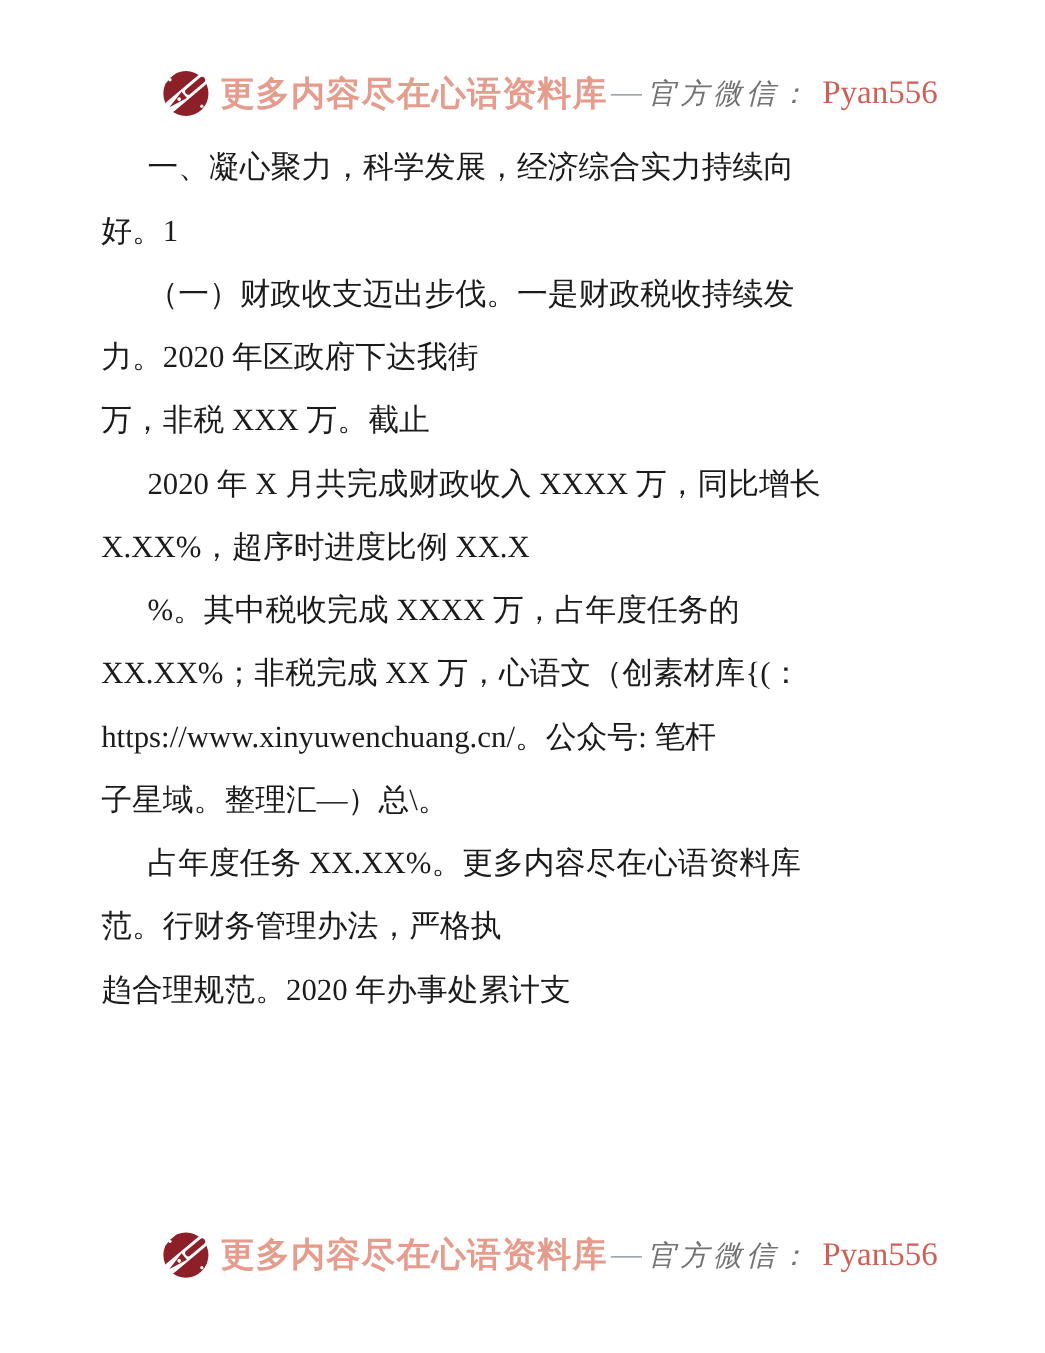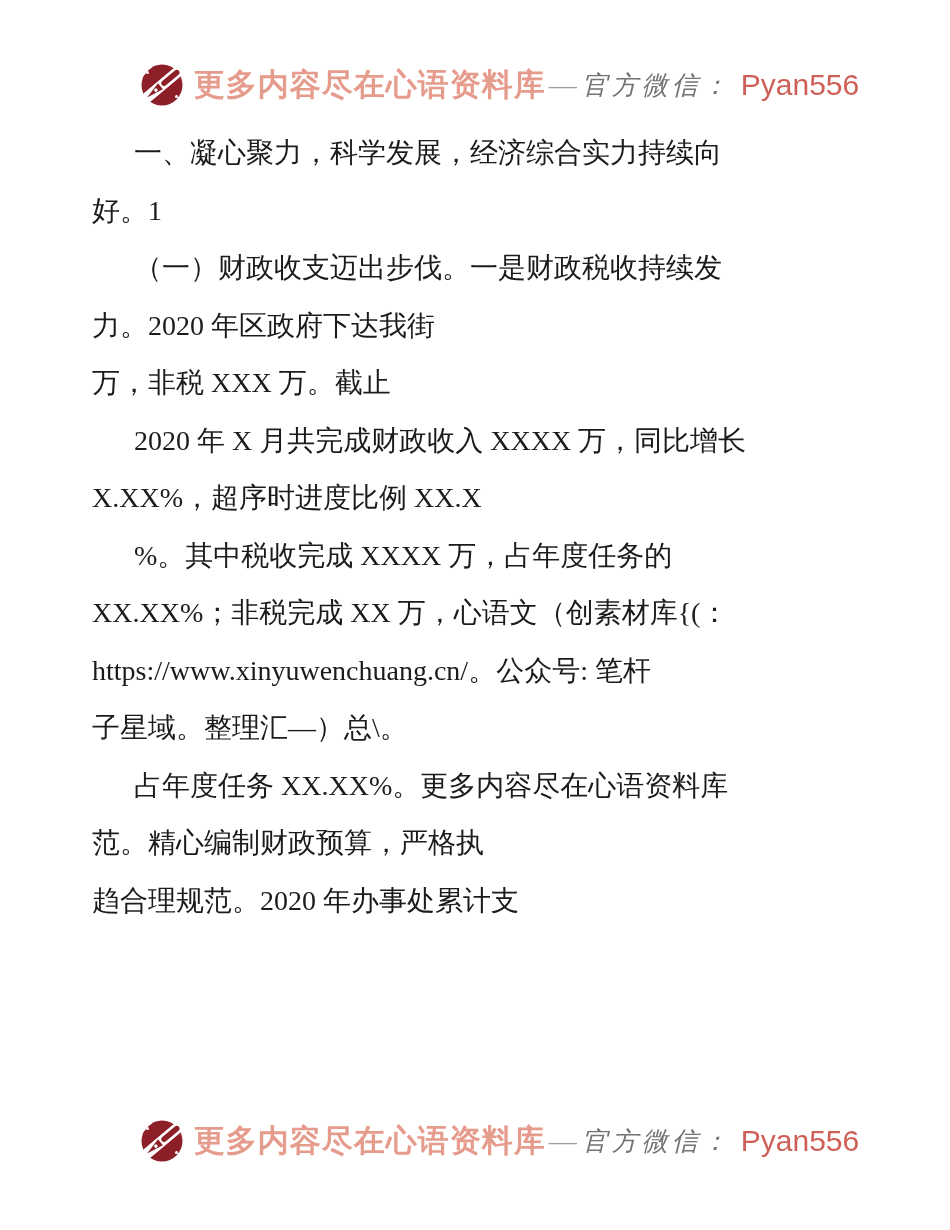--- a/index.html
+++ b/index.html
@@ -37,21 +37,21 @@
   .wm-label{
     color:#737373;
     font-size:26px;
     font-style:italic;
     letter-spacing:4px;
     font-family:"Liberation Serif","DejaVu Serif",serif;
   }
   .wm-id{
     color:#cf6057;
     font-size:30px;
-    font-family:Liberation Sans, sans-serif;
+    font-family:Liberation Serif, serif;
   }
   
   .doc{
     position:absolute;
     left:92px;top:124px;
     width:800px;
     font-size:28px;
     line-height:57.5px;
     color:#1b1b1b;
   }
@@ -88,21 +88,21 @@
     <div class="line indent">（一）财政收支迈出步伐。一是财政税收持续发</div>
     <div class="line">力。2020 年区政府下达我街</div>
     <div class="line">万，非税 XXX 万。截止</div>
     <div class="line indent">2020 年 X 月共完成财政收入 XXXX 万，同比增长</div>
     <div class="line">X.XX%，超序时进度比例 XX.X</div>
     <div class="line indent">%。其中税收完成 XXXX 万，占年度任务的</div>
     <div class="line">XX.XX%；非税完成 XX 万，心语文（创素材库{(：</div>
     <div class="line">https://www.xinyuwenchuang.cn/。公众号: 笔杆</div>
     <div class="line">子星域。整理汇—）总\。</div>
     <div class="line indent">占年度任务 XX.XX%。更多内容尽在心语资料库</div>
-    <div class="line">范。精心编制财政预算，严格执</div>
+    <div class="line">范。行财务管理办法，严格执</div>
     <div class="line">趋合理规范。2020 年办事处累计支</div>
   </div>
 
   <div class="watermark wm-footer">
     <svg class="wm-logo" width="46" height="46" viewBox="0 0 46 46">
       <circle cx="23" cy="23" r="20.5" fill="#8C1F28"></circle>
       <g transform="rotate(-40 23 23)">
         <rect x="-1" y="17.5" width="48" height="11" rx="5.5" fill="#ffffff"></rect>
         <rect x="23" y="20.2" width="22" height="5.6" rx="2.8" fill="#8C1F28"></rect>
         <path d="M3.5 23 L21 19.2 L21 26.8 Z" fill="#8C1F28"></path>

